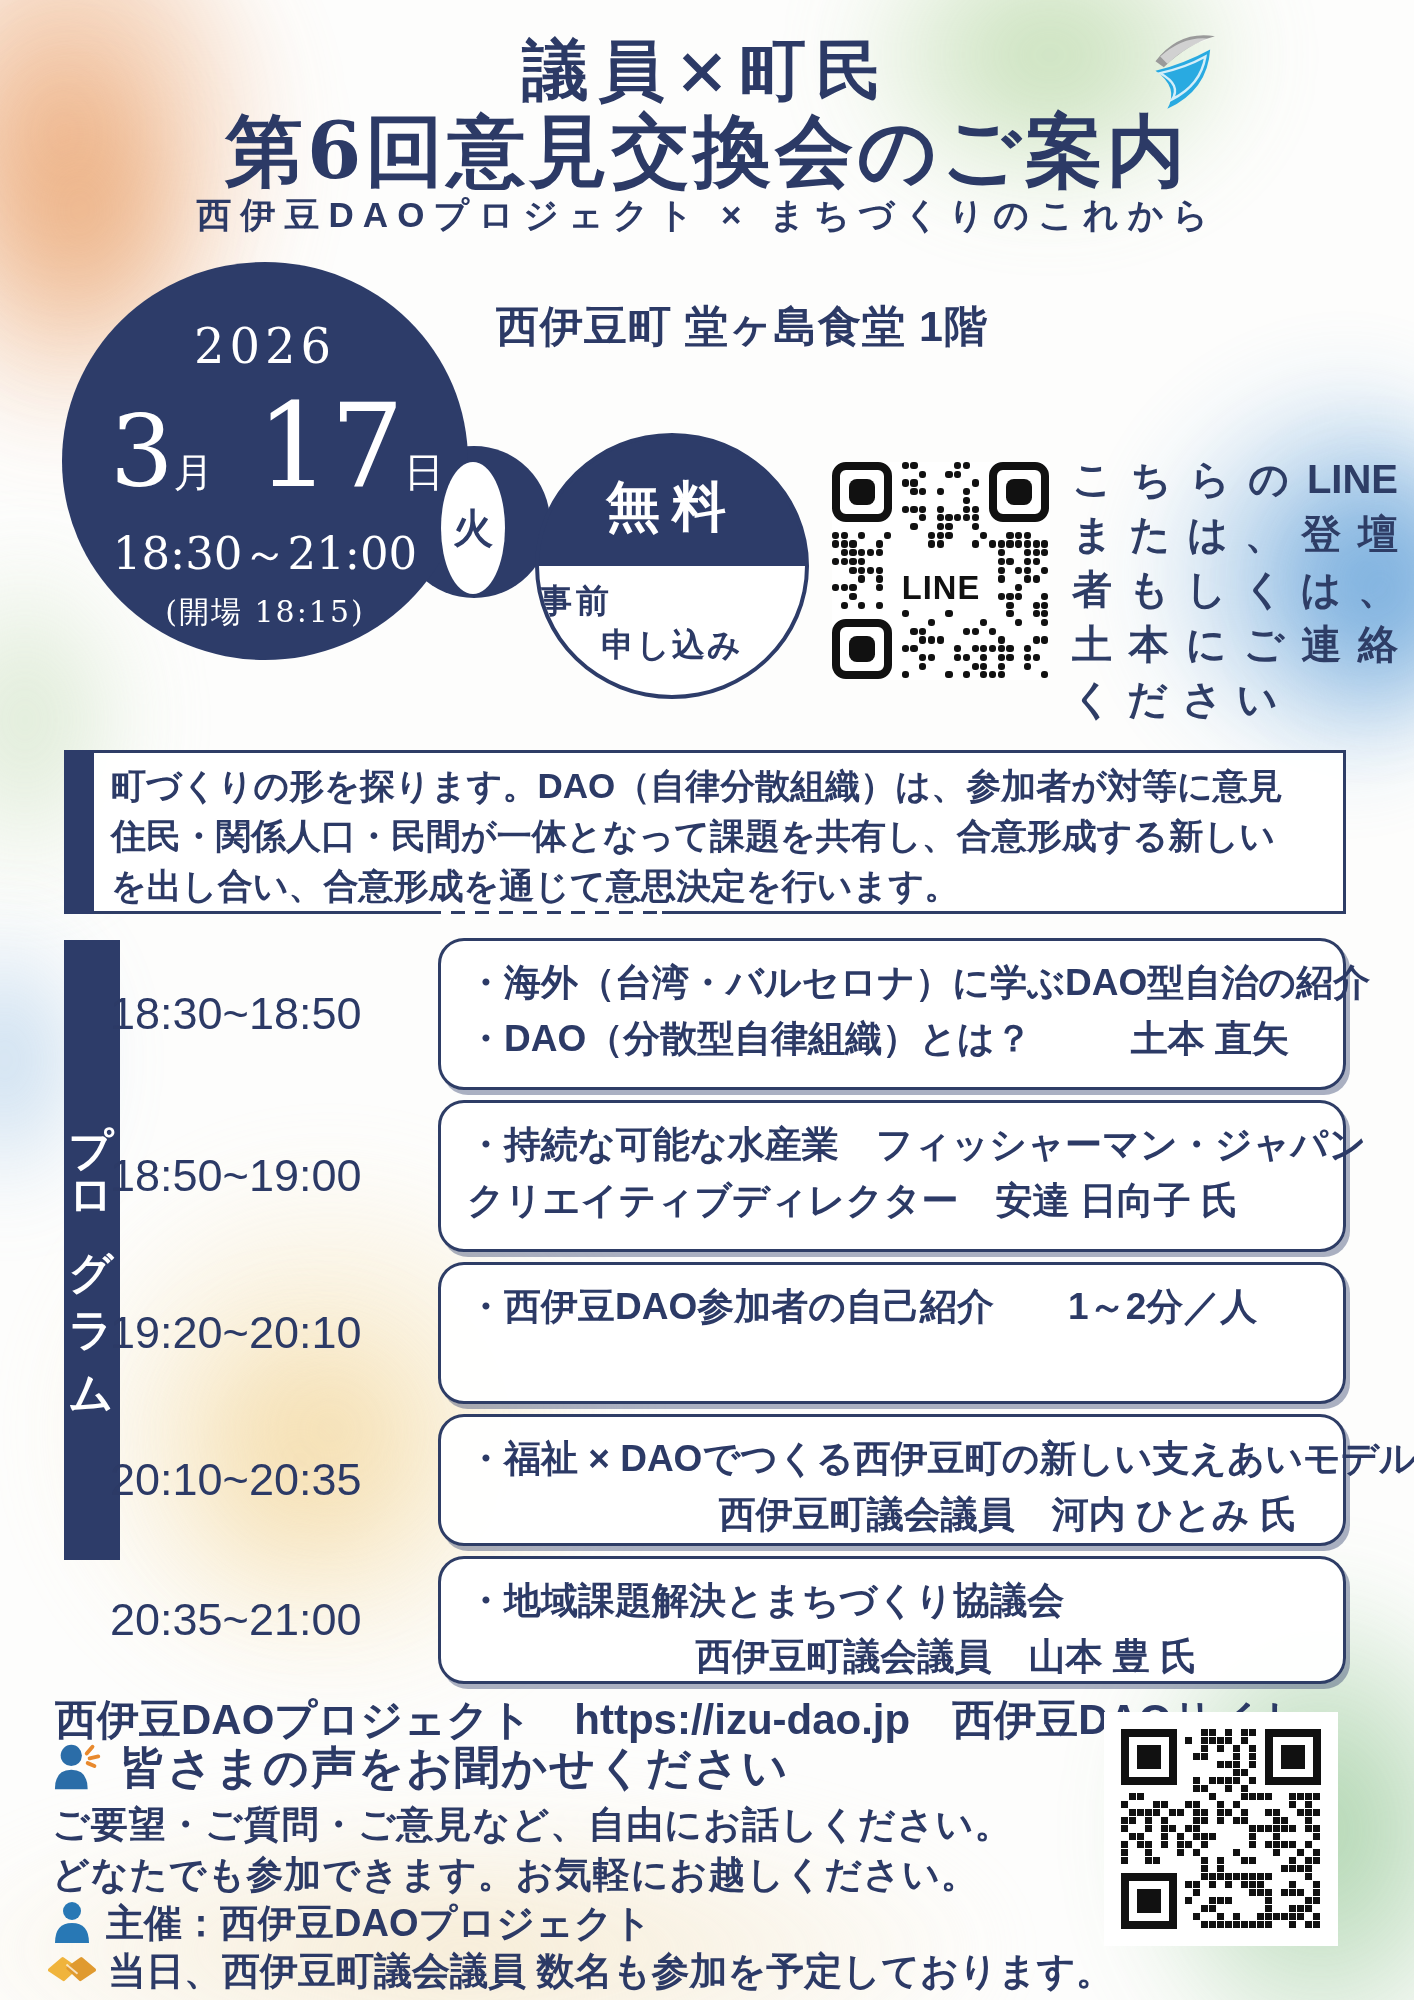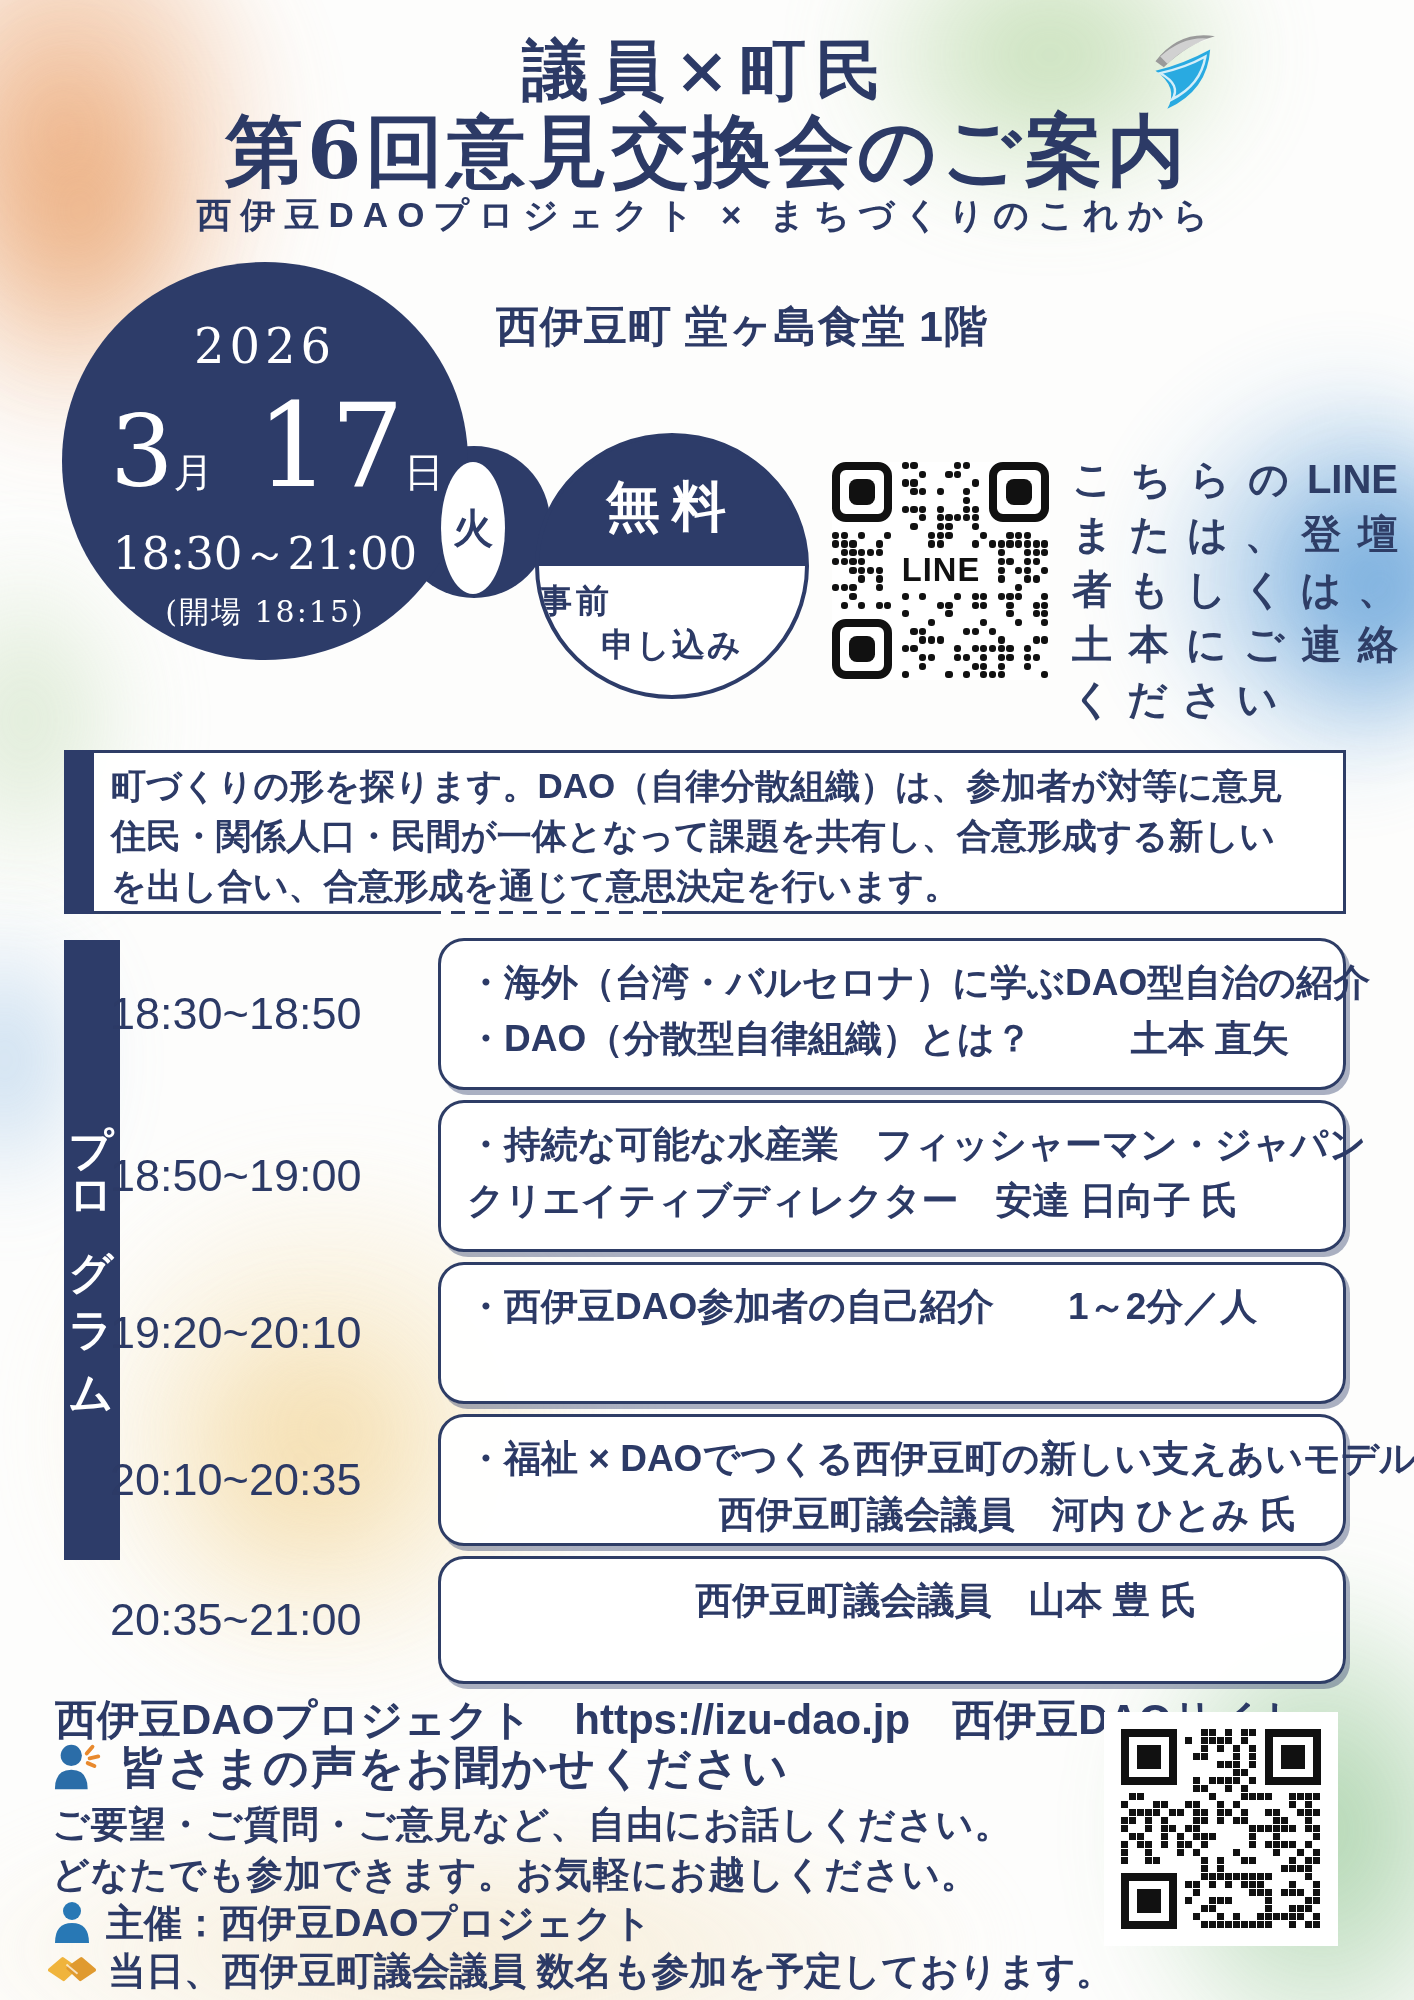--- a/index.html
+++ b/index.html
@@ -314,21 +314,21 @@
       <div class="cell" style="left: 209.28px; top: 209.28px; width: 7.1504px; height: 7.1504px; border-radius: 3.052px;"></div>
       <div class="finder" style="left: 0px; top: 0px; width: 43.6px; height: 43.6px; border-width: 8.72px; border-radius: 13.952px;">
         <div style="position: absolute; left: 8.72px; top: 8.72px; width: 26.16px; height: 26.16px; background: rgb(17, 17, 17); border-radius: 7.848px;"></div>
       </div>
       <div class="finder" style="left: 156.96px; top: 0px; width: 43.6px; height: 43.6px; border-width: 8.72px; border-radius: 13.952px;">
         <div style="position: absolute; left: 8.72px; top: 8.72px; width: 26.16px; height: 26.16px; background: rgb(17, 17, 17); border-radius: 7.848px;"></div>
       </div>
       <div class="finder" style="left: 0px; top: 156.96px; width: 43.6px; height: 43.6px; border-width: 8.72px; border-radius: 13.952px;">
         <div style="position: absolute; left: 8.72px; top: 8.72px; width: 26.16px; height: 26.16px; background: rgb(17, 17, 17); border-radius: 7.848px;"></div>
       </div>
-      <div class="qr-label" style="left: 52.32px; top: 86px; width: 113.36px; height: 43.6px; font-size: 32.7px; letter-spacing: 1px;">LINE</div>
+      <div class="qr-label" style="left: 52.32px; top: 104px; width: 113.36px; height: 43.6px; font-size: 32.7px; letter-spacing: 1px;">LINE</div>
     </div>
 
   <div class="contact" id="contact-lines">
       <div class="cline">こちらのLINE</div>
       <div class="cline">または、登壇</div>
       <div class="cline">者もしくは、</div>
       <div class="cline">土本にご連絡</div>
       <div class="cline last">ください</div>
     </div>
 
@@ -375,20 +375,23 @@
       <div class="prog-card" style="top: 1414px; height: 132px;">
         <div class="prog-line">
           <span>・福祉 × DAOでつくる西伊豆町の新しい支えあいモデル</span>
         </div>
         <div class="prog-line align-right">
           <span style="margin-right: 20px;">西伊豆町議会議員　河内 ひとみ 氏</span>
         </div>
       </div>
       <div class="prog-time" style="top: 1556px; height: 128px;">20:35~21:00</div>
       <div class="prog-card" style="top: 1556px; height: 128px;">
+        <div class="prog-line">
+          <span>・地域課題解決とまちづくり協議会</span>
+        </div>
         <div class="prog-line align-right">
           <span style="margin-right: 120px;">西伊豆町議会議員　山本 豊 氏</span>
         </div>
       </div>
     </div>
 
   <div class="site-line">
     <span>西伊豆DAOプロジェクト</span><span class="gap"></span><a href="#">https://izu-dao.jp</a><span class="gap"></span><span>西伊豆DAOサイト</span>
   </div>
 

